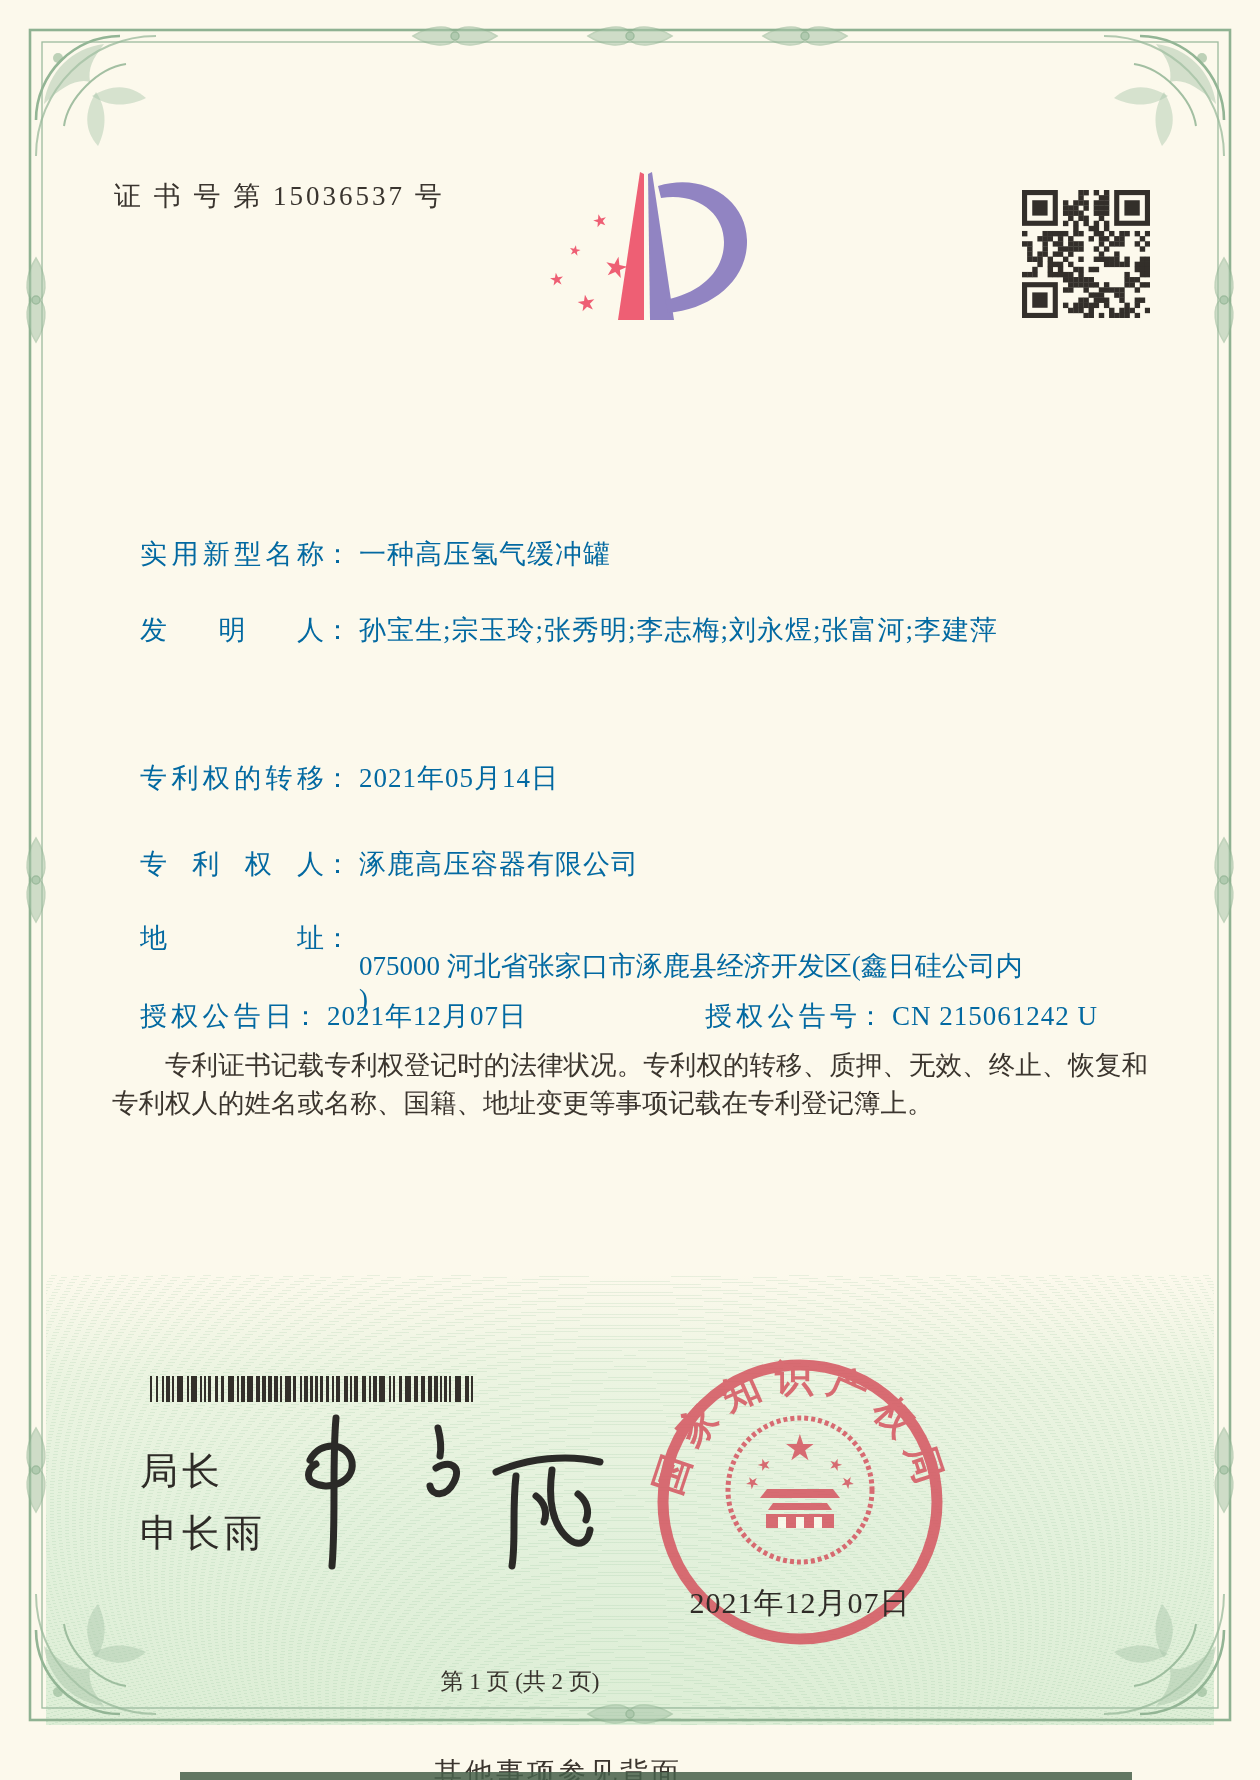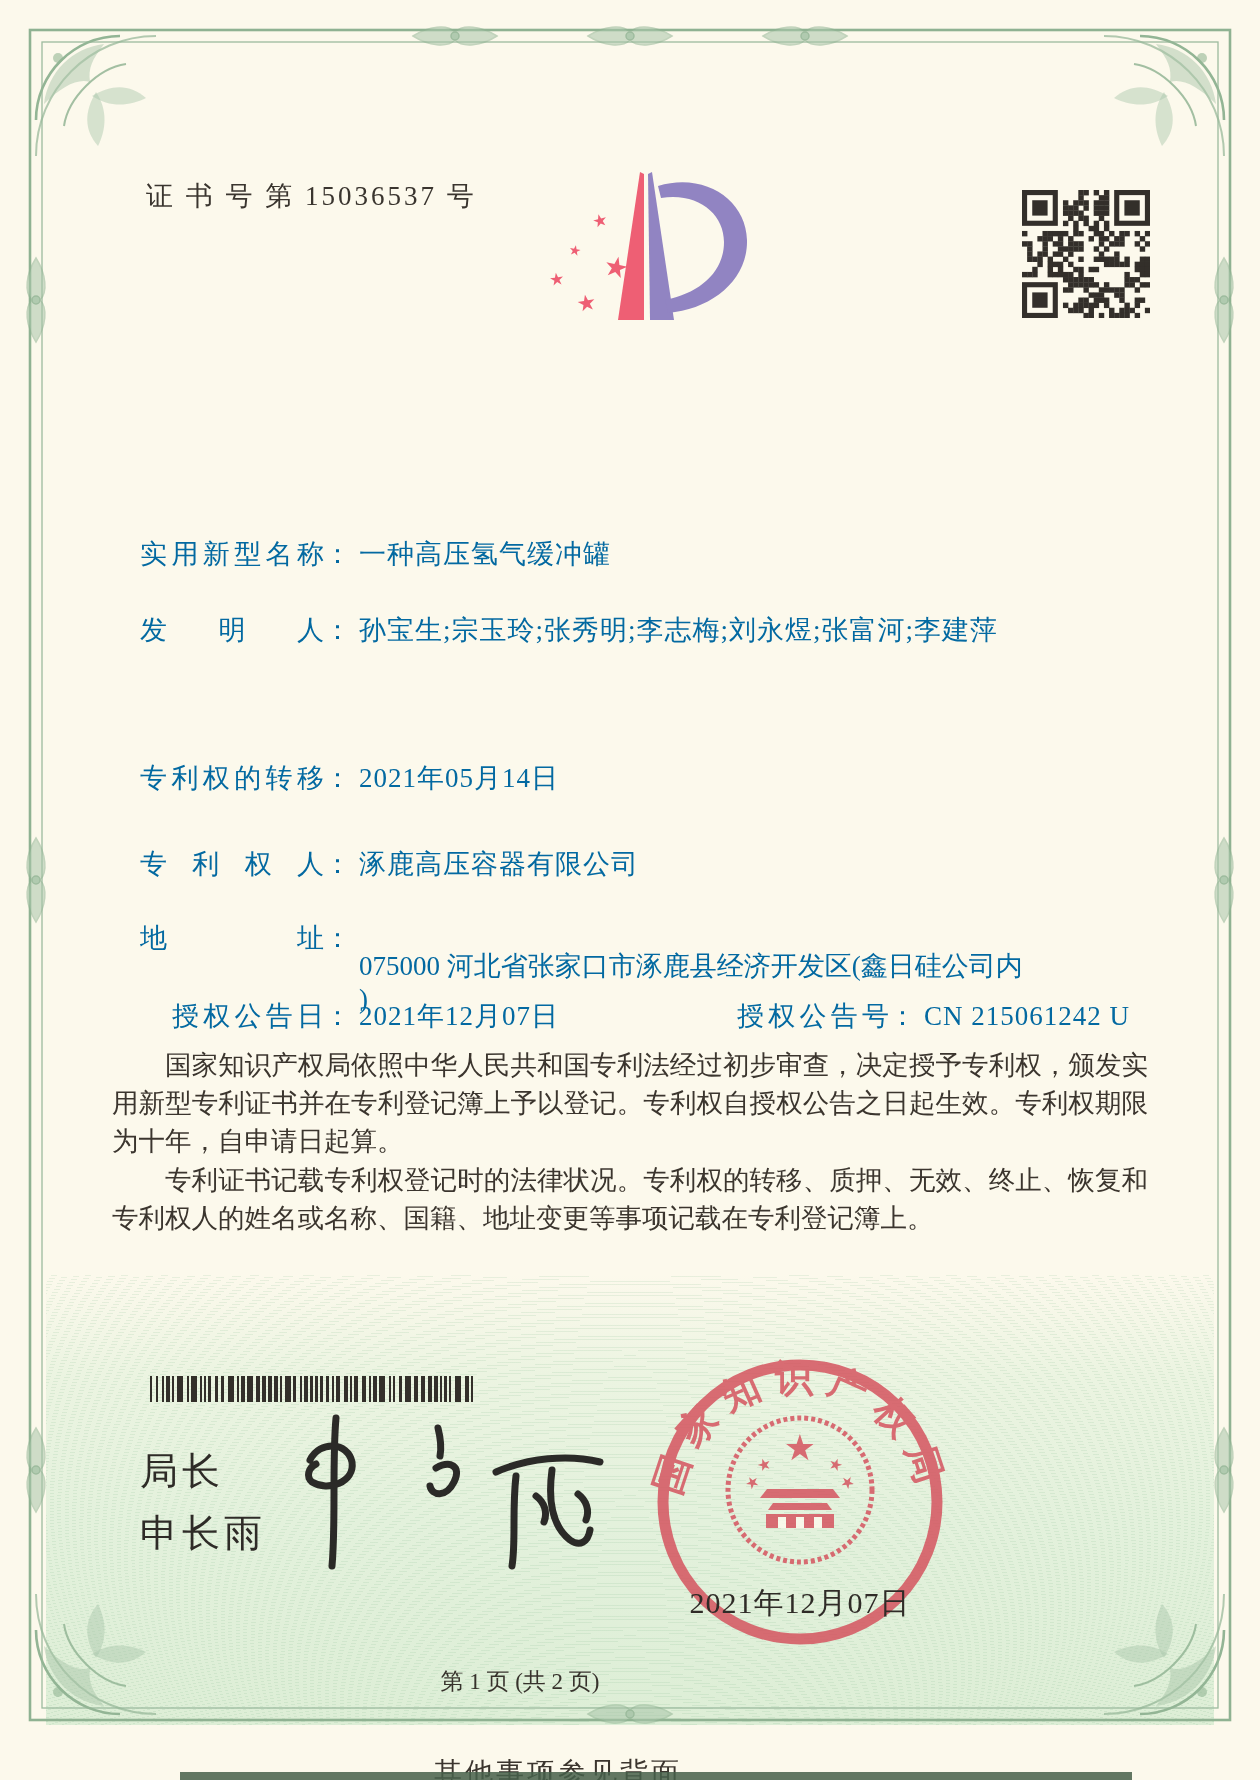--- a/index.html
+++ b/index.html
@@ -6,28 +6,28 @@
   .page{position:relative;width:1260px;height:1780px;margin:0 auto;background:#fcf9ec;overflow:hidden;
         font-family:"Liberation Serif","DejaVu Serif",serif;color:#322e29;}
   
   .green-zone{position:absolute;left:46px;right:46px;top:1275px;bottom:55px;z-index:0;
     background:linear-gradient(180deg, rgba(226,242,221,0) 0%, rgba(222,240,216,.55) 22%, #e3f1dc 55%, #ddeed6 100%);}
   .green-zone .waves{position:absolute;inset:0;
     background:repeating-radial-gradient(120% 95% at 50% 140%, rgba(128,184,140,.20) 0 1.6px, rgba(128,184,140,0) 1.6px 9px);
     opacity:.8;}
   .frame-svg{position:absolute;left:0;top:0;z-index:1;pointer-events:none;}
   .content{position:absolute;inset:0;z-index:2;}
-  .cert-no{position:absolute;left:114px;top:178px;font-size:27px;letter-spacing:3px;color:#3a352f;margin-left:32px;}
+  .cert-no{position:absolute;left:114px;top:178px;font-size:27px;letter-spacing:3px;color:#3a352f;}
   .logo{position:absolute;left:540px;top:162px;}
   .qr{position:absolute;left:1022px;top:190px;}
   .title{position:absolute;left:0;right:160px;top:332px;text-align:center;
          font-size:55px;font-weight:bold;letter-spacing:13px;color:#2c2824;}
   .row{position:absolute;left:140px;font-size:27px;white-space:nowrap;color:#0369a1;}
   .flabel{display:inline-block;width:184px;text-align:justify;text-align-last:justify;}
-  .glabel{display:inline-block;width:152px;text-align:justify;text-align-last:justify;margin-left:32px;}
+  .glabel{display:inline-block;width:152px;text-align:justify;text-align-last:justify;}
   .colon{margin-right:8px;}
   .fvalue{letter-spacing:1px;}
   .addr-wrap{display:inline-block;vertical-align:top;white-space:normal;width:830px;margin-top:28px;}
   .addr-l2{display:block;}
   .grant2{position:absolute;left:565px;top:0;}
   .body-par{position:absolute;left:112px;width:1036px;font-size:26.5px;line-height:38px;
             text-align:justify;color:#3b352e;}
   .body-par p{margin:0 0 1px 0;text-indent:2em;}
   .barcode{position:absolute;left:150px;top:1376px;}
   .sig-label{position:absolute;left:140px;font-size:38px;color:#2e2b27;letter-spacing:4px;
@@ -360,21 +360,20 @@
     <div class="row" style="top:998px">
       <span>
         <span class="glabel">授权公告日</span><span class="colon">：</span><span class="fvalue">2021年12月07日</span>
       </span>
       <span class="grant2">
         <span class="glabel">授权公告号</span><span class="colon">：</span><span class="fvalue">CN 215061242 U</span>
       </span>
     </div>
 
     <div class="body-par" style="top:1046px">
-      <p>国家知识产权局依照中华人民共和国专利法经过初步审查，决定授予专利权，颁发实用新型专利证书并在专利登记簿上予以登记。专利权自授权公告之日起生效。专利权期限为十年，自申请日起算。</p>
       <p>专利证书记载专利权登记时的法律状况。专利权的转移、质押、无效、终止、恢复和专利权人的姓名或名称、国籍、地址变更等事项记载在专利登记簿上。</p>
     </div>
 
     <div class="barcode">
       <svg id="barsvg" width="326" height="26" viewBox="0 0 326 26">
           <rect x="0" y="0" width="2" height="26" fill="#332f2a"></rect>
           <rect x="6" y="0" width="2" height="26" fill="#332f2a"></rect>
           <rect x="12" y="0" width="2" height="26" fill="#332f2a"></rect>
           <rect x="16" y="0" width="4" height="26" fill="#332f2a"></rect>
           <rect x="22" y="0" width="2" height="26" fill="#332f2a"></rect>

